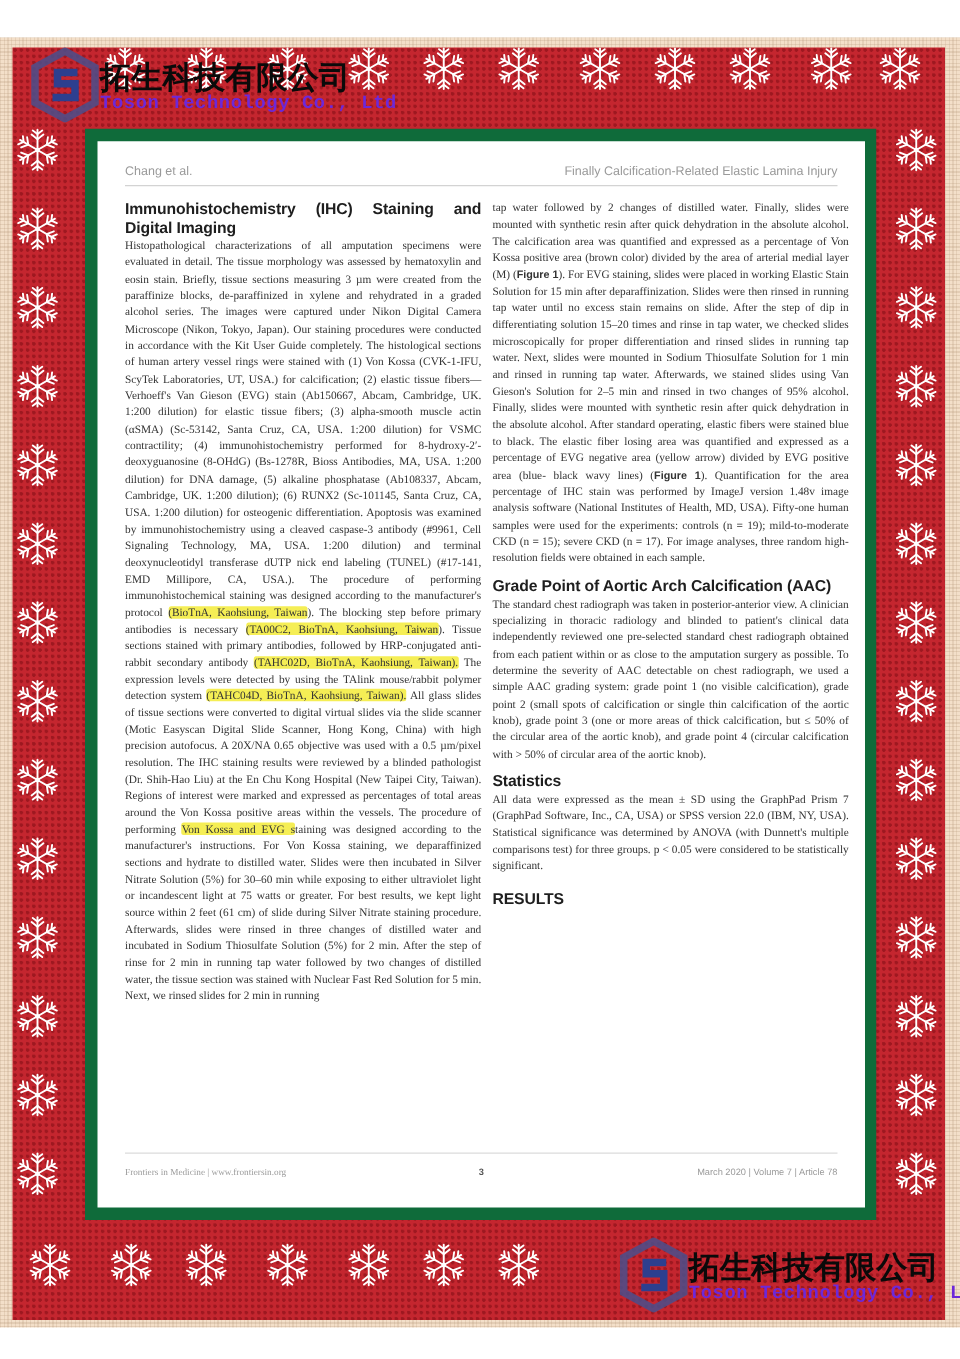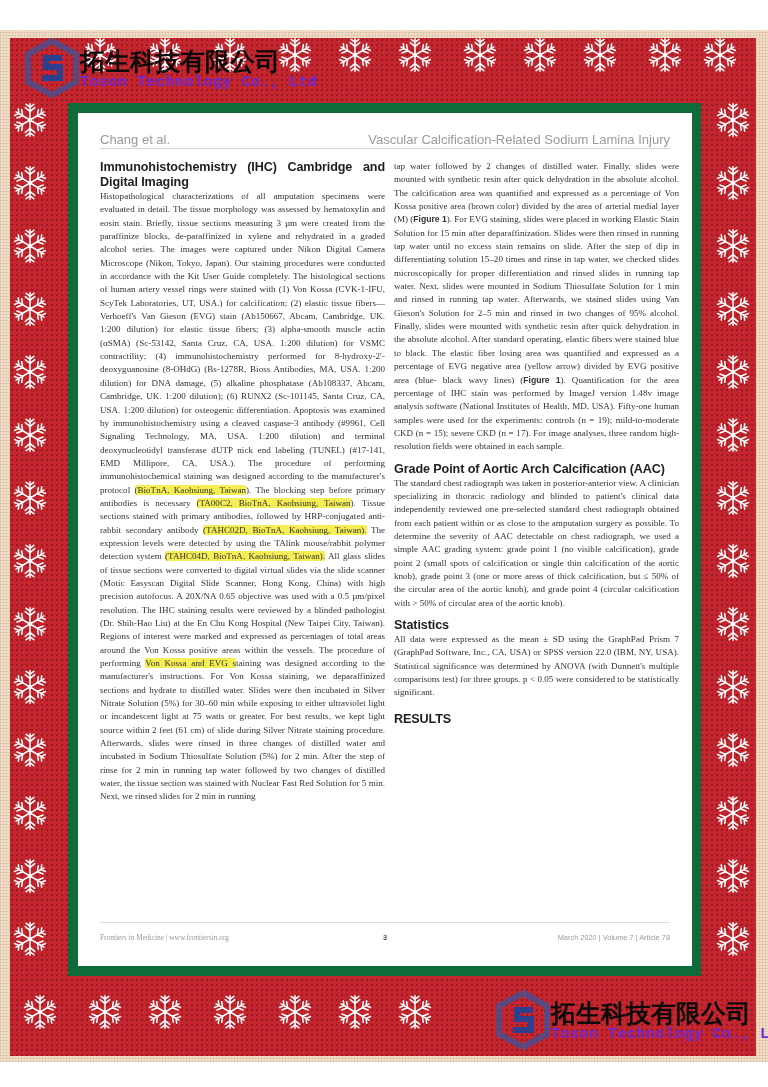--- a/index.html
+++ b/index.html
@@ -10,21 +10,21 @@
       repeating-linear-gradient(0deg, rgba(180,150,120,.25) 0 1px, transparent 1px 3px),
       repeating-linear-gradient(90deg, rgba(180,150,120,.22) 0 1px, transparent 1px 3px); }
   .red-frame { position:absolute; left:10px; top:38px; width:746px; height:1018px;
     background-color:#c4262f;
     background-image: radial-gradient(circle at 2px 2px, #9e1820 1.3px, transparent 1.6px);
     background-size:5px 5px; }
   .snow { position:absolute; width:38px; height:38px; }
   .snow svg { width:100%; height:100%; display:block; }
   .green-frame { position:absolute; left:68px; top:103px; width:633px; height:873px; background:#0f6b3a; }
   .page { position:absolute; left:78px; top:113px; width:614px; height:853px; background:#ffffff; }
-  .running-head { position:absolute; left:22px; right:22px; top:19px; height:14px; font-family:"Liberation Sans", sans-serif; font-size:13px; color:#9a9a9a; }
+  .running-head { position:absolute; left:22px; right:22px; top:19px; height:14px; font-family:"Liberation Sans", sans-serif; font-size:10px; color:#9a9a9a; }
   .running-head .l { position:absolute; left:0; top:0; }
   .running-head .r { position:absolute; right:0; top:0; }
   .head-rule { position:absolute; left:22px; right:22px; top:35px; border-top:1px solid #d3d3d3; }
   .col { position:absolute; top:47px; width:285px; text-align:justify; }
   .col.left { left:22px; }
   .col.right { left:316px; }
   h2 { font-family:"Liberation Sans", sans-serif; font-weight:bold; font-size:12.6px; line-height:15px; margin:0; color:#1e1e1e; letter-spacing:-0.1px; }
   p { margin:0; font-size:9.05px; line-height:13.35px; color:#333; hyphens:auto; }
   .hl { background:#f5ee55; border-radius:2px; }
   .sec { margin-top:8px; }
@@ -2207,26 +2207,26 @@
         </g>
         <circle cx="20" cy="20" r="2" fill="#fff"></circle>
       </svg>
     </div>
   </div>
 <div class="green-frame"></div>
 
 <div class="page">
   <div class="running-head">
     <span class="l">Chang et al.</span>
-    <span class="r">Vascular Calcification-Related Sodium Lamina Injury</span>
+    <span class="r">Finally Calcification-Related Elastic Lamina Injury</span>
   </div>
   <div class="head-rule"></div>
 
   <div class="col left">
-    <h2>Immunohistochemistry (IHC) Cambridge and Digital Imaging</h2>
+    <h2>Immunohistochemistry (IHC) Staining and Digital Imaging</h2>
     <p><span>Histopathological characterizations of all amputation specimens were evaluated in detail. The tissue morphology was assessed by hematoxylin and eosin stain. Briefly, tissue sections measuring 3 µm were created from the paraffinize blocks, de-paraffinized in xylene and rehydrated in a graded alcohol series. The images were captured under Nikon Digital Camera Microscope (Nikon, Tokyo, Japan). Our staining procedures were conducted in accordance with the Kit User Guide completely. The histological sections of human artery vessel rings were stained with (1) Von Kossa (CVK-1-IFU, ScyTek Laboratories, UT, USA.) for calcification; (2) elastic tissue fibers—Verhoeff's Van Gieson (EVG) stain (Ab150667, Abcam, Cambridge, UK. 1:200 dilution) for elastic tissue fibers; (3) alpha-smooth muscle actin (αSMA) (Sc-53142, Santa Cruz, CA, USA. 1:200 dilution) for VSMC contractility; (4) immunohistochemistry performed for 8-hydroxy-2′-deoxyguanosine (8-OHdG) (Bs-1278R, Bioss Antibodies, MA, USA. 1:200 dilution) for DNA damage, (5) alkaline phosphatase (Ab108337, Abcam, Cambridge, UK. 1:200 dilution); (6) RUNX2 (Sc-101145, Santa Cruz, CA, USA. 1:200 dilution) for osteogenic differentiation. Apoptosis was examined by immunohistochemistry using a cleaved caspase-3 antibody (#9961, Cell Signaling Technology, MA, USA. 1:200 dilution) and terminal deoxynucleotidyl transferase dUTP nick end labeling (TUNEL) (#17-141, EMD Millipore, CA, USA.). The procedure of performing immunohistochemical staining was designed according to the manufacturer's protocol </span><span class="hl">(BioTnA, Kaohsiung, Taiwan</span><span>). The blocking step before primary antibodies is necessary </span><span class="hl">(TA00C2, BioTnA, Kaohsiung, Taiwan</span><span>). Tissue sections stained with primary antibodies, followed by HRP-conjugated anti-rabbit secondary antibody </span><span class="hl">(TAHC02D, BioTnA, Kaohsiung, Taiwan).</span><span> The expression levels were detected by using the TAlink mouse/rabbit polymer detection system </span><span class="hl">(TAHC04D, BioTnA, Kaohsiung, Taiwan).</span><span> All glass slides of tissue sections were converted to digital virtual slides via the slide scanner (Motic Easyscan Digital Slide Scanner, Hong Kong, China) with high precision autofocus. A 20X/NA 0.65 objective was used with a 0.5 µm/pixel resolution. The IHC staining results were reviewed by a blinded pathologist (Dr. Shih-Hao Liu) at the En Chu Kong Hospital (New Taipei City, Taiwan). Regions of interest were marked and expressed as percentages of total areas around the Von Kossa positive areas within the vessels. The procedure of performing </span><span class="hl">Von Kossa and EVG s</span><span>taining was designed according to the manufacturer's instructions. For Von Kossa staining, we deparaffinized sections and hydrate to distilled water. Slides were then incubated in Silver Nitrate Solution (5%) for 30–60 min while exposing to either ultraviolet light or incandescent light at 75 watts or greater. For best results, we kept light source within 2 feet (61 cm) of slide during Silver Nitrate staining procedure. Afterwards, slides were rinsed in three changes of distilled water and incubated in Sodium Thiosulfate Solution (5%) for 2 min. After the step of rinse for 2 min in running tap water followed by two changes of distilled water, the tissue section was stained with Nuclear Fast Red Solution for 5 min. Next, we rinsed slides for 2 min in running</span></p>
   </div>
 
   <div class="col right">
     <p><span>tap water followed by 2 changes of distilled water. Finally, slides were mounted with synthetic resin after quick dehydration in the absolute alcohol. The calcification area was quantified and expressed as a percentage of Von Kossa positive area (brown color) divided by the area of arterial medial layer (M) (</span><b>Figure 1</b><span>). For EVG staining, slides were placed in working Elastic Stain Solution for 15 min after deparaffinization. Slides were then rinsed in running tap water until no excess stain remains on slide. After the step of dip in differentiating solution 15–20 times and rinse in tap water, we checked slides microscopically for proper differentiation and rinsed slides in running tap water. Next, slides were mounted in Sodium Thiosulfate Solution for 1 min and rinsed in running tap water. Afterwards, we stained slides using Van Gieson's Solution for 2–5 min and rinsed in two changes of 95% alcohol. Finally, slides were mounted with synthetic resin after quick dehydration in the absolute alcohol. After standard operating, elastic fibers were stained blue to black. The elastic fiber losing area was quantified and expressed as a percentage of EVG negative area (yellow arrow) divided by EVG positive area (blue- black wavy lines) (</span><b>Figure 1</b><span>). Quantification for the area percentage of IHC stain was performed by ImageJ version 1.48v image analysis software (National Institutes of Health, MD, USA). Fifty-one human samples were used for the experiments: controls (n = 19); mild-to-moderate CKD (n = 15); severe CKD (n = 17). For image analyses, three random high-resolution fields were obtained in each sample.</span></p>
     <div class="sec">
       <h2>Grade Point of Aortic Arch Calcification (AAC)</h2>
       <p>The standard chest radiograph was taken in posterior-anterior view. A clinician specializing in thoracic radiology and blinded to patient's clinical data independently reviewed one pre-selected standard chest radiograph obtained from each patient within or as close to the amputation surgery as possible. To determine the severity of AAC detectable on chest radiograph, we used a simple AAC grading system: grade point 1 (no visible calcification), grade point 2 (small spots of calcification or single thin calcification of the aortic knob), grade point 3 (one or more areas of thick calcification, but ≤ 50% of the circular area of the aortic knob), and grade point 4 (circular calcification with &gt; 50% of circular area of the aortic knob).</p>
     </div>
     <div class="sec">

